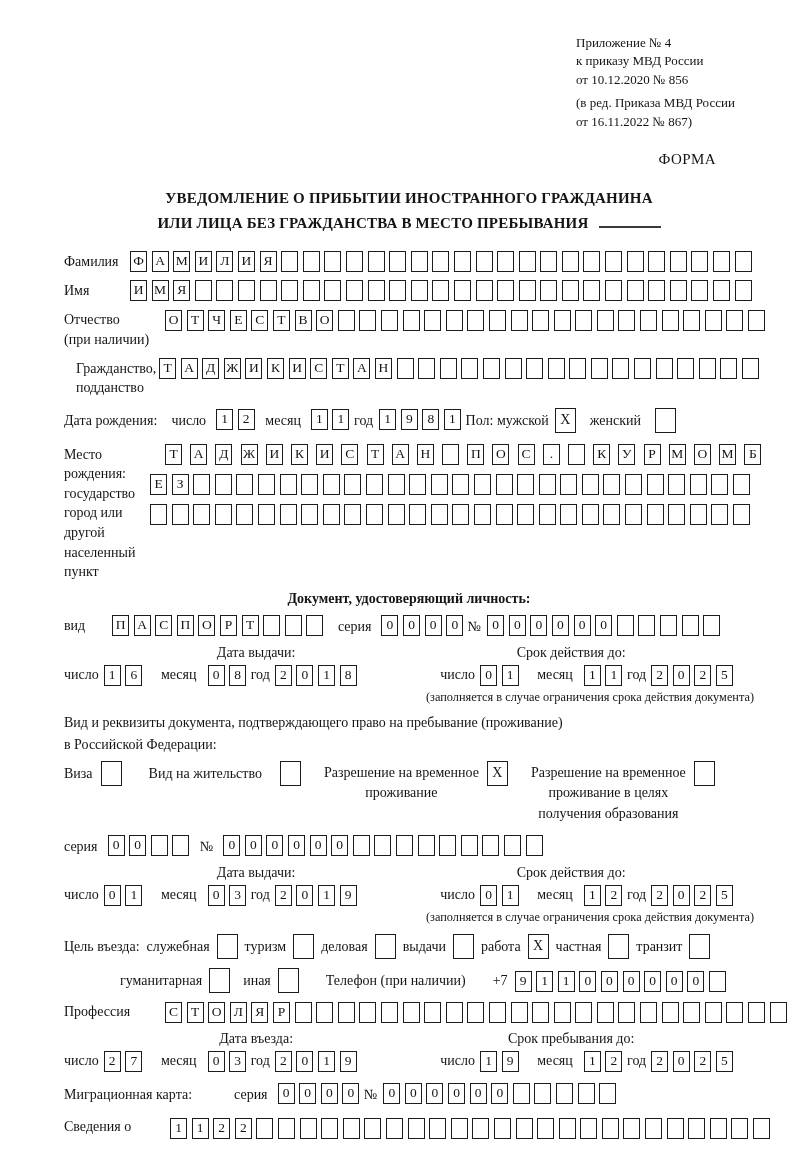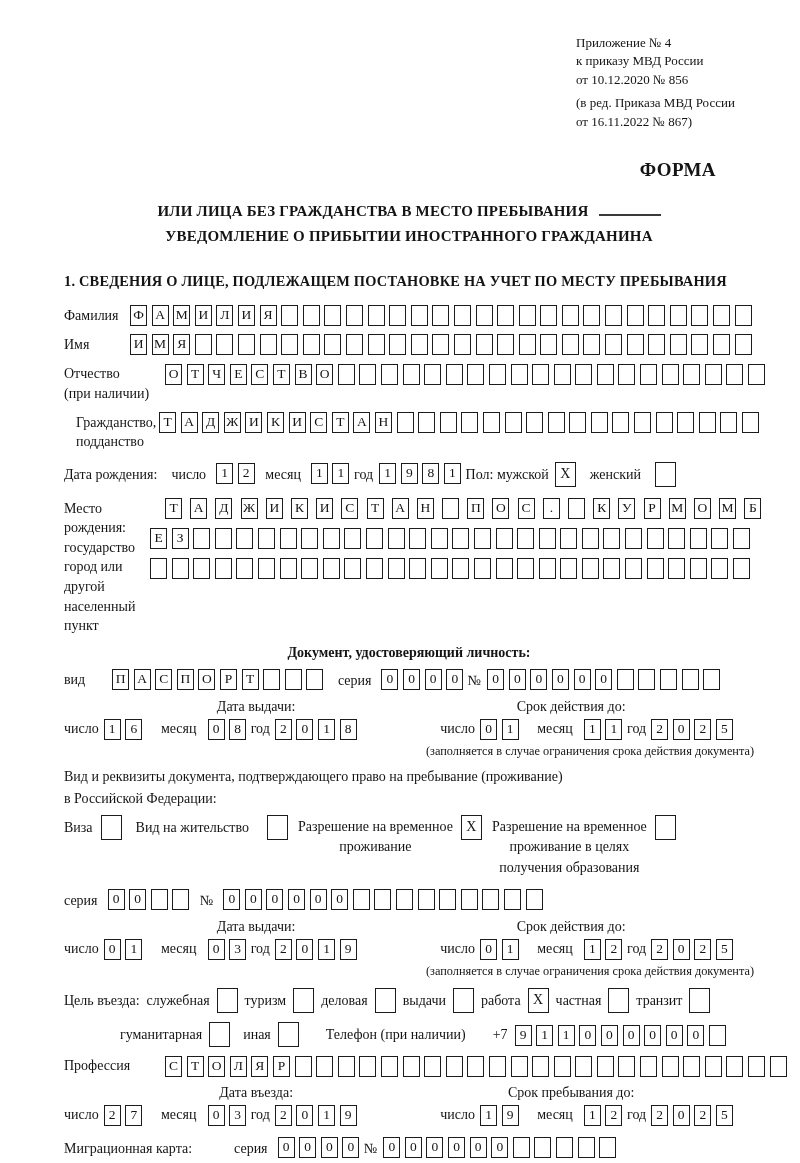--- a/index.html
+++ b/index.html
@@ -3,21 +3,21 @@
 <meta charset="utf-8">
 <style>
   html,body{margin:0;padding:0;background:#fff;}
   body{width:800px;height:1163px;overflow:hidden;color:#141414;
        font-family:"Liberation Serif","DejaVu Serif",serif;font-size:14px;}
   .page{box-sizing:border-box;width:776px;height:1163px;padding:34px 22px 15px 64px;position:relative;}
 
   
   .annex{margin-left:auto;width:178px;font-size:13px;line-height:1.42;}
   .annex .gap{margin-top:5px;}
-  .forma{text-align:right;padding-right:38px;font-weight:bold;font-size:19px;margin-top:28px;letter-spacing:.4px;}
+  .forma{text-align:right;padding-right:38px;font-weight:normal;font-size:15px;margin-top:20px;letter-spacing:.4px;}
   .title{text-align:center;font-weight:bold;font-size:15px;line-height:1.65;margin-top:18px;letter-spacing:.2px;}
   .blank{display:inline-block;width:62px;border-bottom:2px solid #3a3a3a;height:12px;margin-left:10px;}
   .section-heading{font-weight:bold;font-size:14.4px;margin-top:24px;letter-spacing:.2px;}
 
   
   .cell{box-sizing:border-box;display:inline-block;width:17px;height:21px;border:1.6px solid #1c1c1c;
         margin-right:4.6px;text-align:center;font-size:13.5px;line-height:18px;vertical-align:middle;
         background:#fff;}
   .boxes{white-space:nowrap;line-height:21px;}
   .spread .cell{margin-right:8.2px;}
@@ -35,21 +35,21 @@
   .center-bold{text-align:center;font-weight:bold;margin-top:9px;font-size:14px;}
 
   .dates{display:flex;margin-top:8px;}
   .dcol-l{flex:0 0 47%;} .dcol-r{flex:1;}
   .dhead{text-align:center;margin-bottom:3px;}
   .dhead-l{padding-left:60px;}
   .dline{display:flex;align-items:center;white-space:nowrap;}
   .dline .lbl{margin-right:5px;}
   .dnote{font-size:12.3px;text-align:right;margin-top:4px;}
 
-  .opts{display:flex;align-items:flex-start;margin-top:8px;}
+  .opts{display:flex;align-items:flex-start;margin-top:8px;column-gap:13px;}
   .opt{display:flex;align-items:flex-start;column-gap:8px;}
   .opt-text{text-align:center;line-height:1.45;padding-top:2px;}
 
   .purpose-row{display:flex;align-items:center;flex-wrap:nowrap;margin-top:9px;column-gap:7px;white-space:nowrap;}
   .indent56{padding-left:56px;}
 </style>
 </head>
 <body>
 
 <div class="page">
@@ -58,27 +58,26 @@
     <div>Приложение № 4</div>
     <div>к приказу МВД России</div>
     <div>от 10.12.2020 № 856</div>
     <div class="gap">(в ред. Приказа МВД России</div>
     <div>от 16.11.2022 № 867)</div>
   </div>
 
   <div class="forma">ФОРМА</div>
 
   <div class="title">
+    <div>УВЕДОМЛЕНИЕ О ПРИБЫТИИ ИНОСТРАННОГО ГРАЖДАНИНА</div>
     <div>
       <span>ИЛИ ЛИЦА БЕЗ ГРАЖДАНСТВА В МЕСТО ПРЕБЫВАНИЯ</span><span class="blank"></span>
     </div>
-    <div>УВЕДОМЛЕНИЕ О ПРИБЫТИИ ИНОСТРАННОГО ГРАЖДАНИНА</div>
-  </div>
-
-  <div class="section-heading">1. СВЕДЕНИЯ О ЛИЦЕ, ПОДЛЕЖАЩЕМ ПОСТАНОВКЕ НА УЧЕТ ПО МЕСТУ ПРЕБЫВАНИЯ</div>
+  </div>
+
 
   <div class="frow mt14">
     <div class="flabel w66">Фамилия</div>
     <div class="boxes"><span class="cell">Ф</span><span class="cell">А</span><span class="cell">М</span><span class="cell">И</span><span class="cell">Л</span><span class="cell">И</span><span class="cell">Я</span><span class="cell"></span><span class="cell"></span><span class="cell"></span><span class="cell"></span><span class="cell"></span><span class="cell"></span><span class="cell"></span><span class="cell"></span><span class="cell"></span><span class="cell"></span><span class="cell"></span><span class="cell"></span><span class="cell"></span><span class="cell"></span><span class="cell"></span><span class="cell"></span><span class="cell"></span><span class="cell"></span><span class="cell"></span><span class="cell"></span><span class="cell"></span><span class="cell"></span></div>
   </div>
 
   <div class="frow">
     <div class="flabel w66">Имя</div>
     <div class="boxes"><span class="cell">И</span><span class="cell">М</span><span class="cell">Я</span><span class="cell"></span><span class="cell"></span><span class="cell"></span><span class="cell"></span><span class="cell"></span><span class="cell"></span><span class="cell"></span><span class="cell"></span><span class="cell"></span><span class="cell"></span><span class="cell"></span><span class="cell"></span><span class="cell"></span><span class="cell"></span><span class="cell"></span><span class="cell"></span><span class="cell"></span><span class="cell"></span><span class="cell"></span><span class="cell"></span><span class="cell"></span><span class="cell"></span><span class="cell"></span><span class="cell"></span><span class="cell"></span><span class="cell"></span></div>
   </div>

